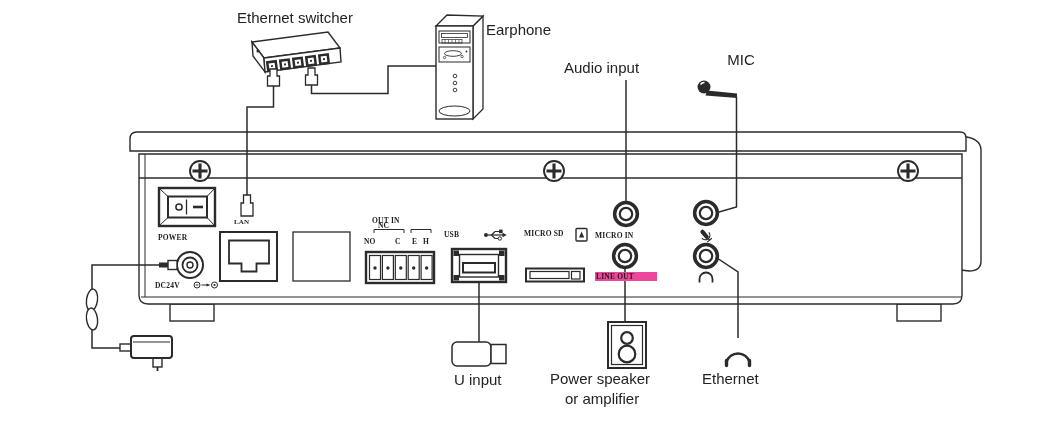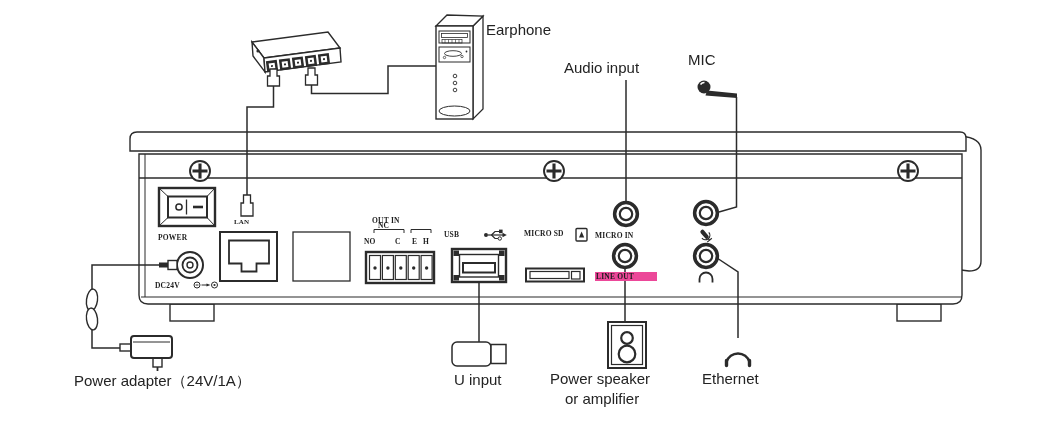--- a/index.html
+++ b/index.html
@@ -267,24 +267,24 @@
     <rect x="491" y="344.5" width="15" height="19" stroke-width="1.5" fill="#fff"></rect>
   </g>
   <g>
     <rect x="608" y="322" width="38" height="46" stroke-width="2" fill="#fff"></rect>
     <rect x="611.5" y="325.5" width="31" height="39" stroke-width="1.2"></rect>
     <circle cx="627" cy="338" r="5.8" stroke-width="2.2"></circle>
     <circle cx="627" cy="354" r="8.3" stroke-width="2.2"></circle>
   </g>
 </svg>
 
+<div class="lbl" style="left:210px;top:9px;width:170px;text-align:center">Ethernet switcher</div>
 <div class="lbl" style="left:486px;top:21px">Earphone</div>
 <div class="lbl" style="left:564px;top:59px">Audio input</div>
-<div class="lbl" style="left:688px;top:51px;width:44px;">MIC</div>
-<div class="lbl" style="left:74px;top:372px">Power adapter（24V/1A）</div>
+<div class="lbl" style="left:719px;top:51px;width:44px;text-align:center">MIC</div>
 <div class="lbl" style="left:454px;top:371px">U input</div>
 <div class="lbl" style="left:550px;top:370px">Power speaker</div>
 <div class="lbl" style="left:565px;top:390px">or amplifier</div>
 <div class="lbl" style="left:702px;top:370px">Ethernet</div>
 
 <div class="plbl" style="left:158px;top:233px;width:60px">POWER</div>
 <div class="plbl" style="left:155px;top:280.5px;width:36px">DC24V</div>
 <div class="plbl" style="left:234px;top:218px;width:27px;font-size:7px">LAN</div>
 <div class="plbl" style="left:372px;top:216px;width:34px">OUT</div>
 <div class="plbl" style="left:391px;top:216px;width:28px">IN</div>

